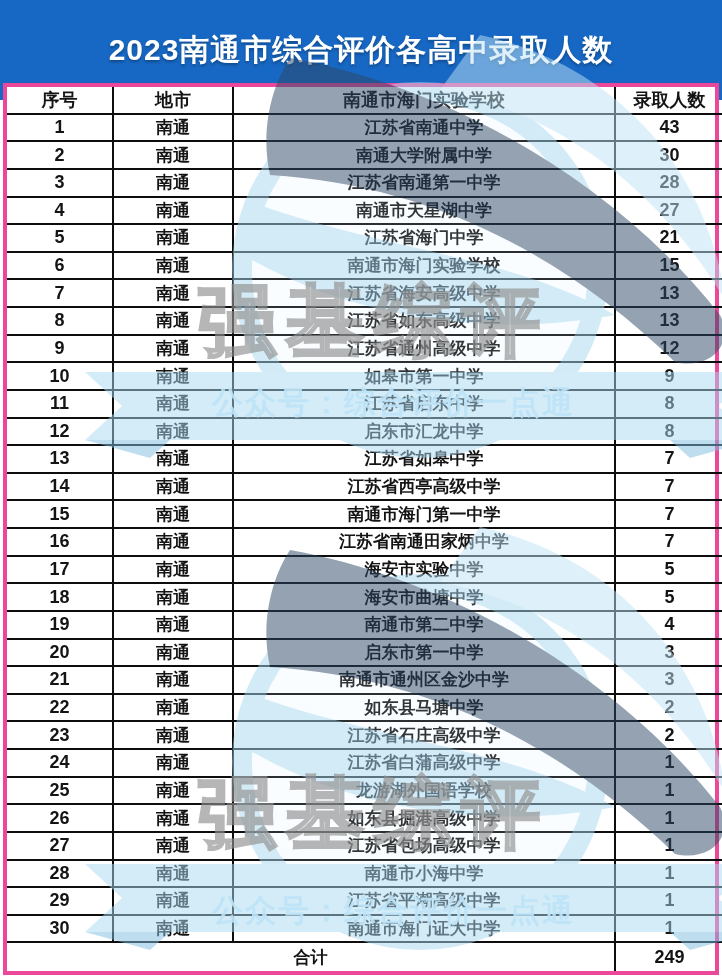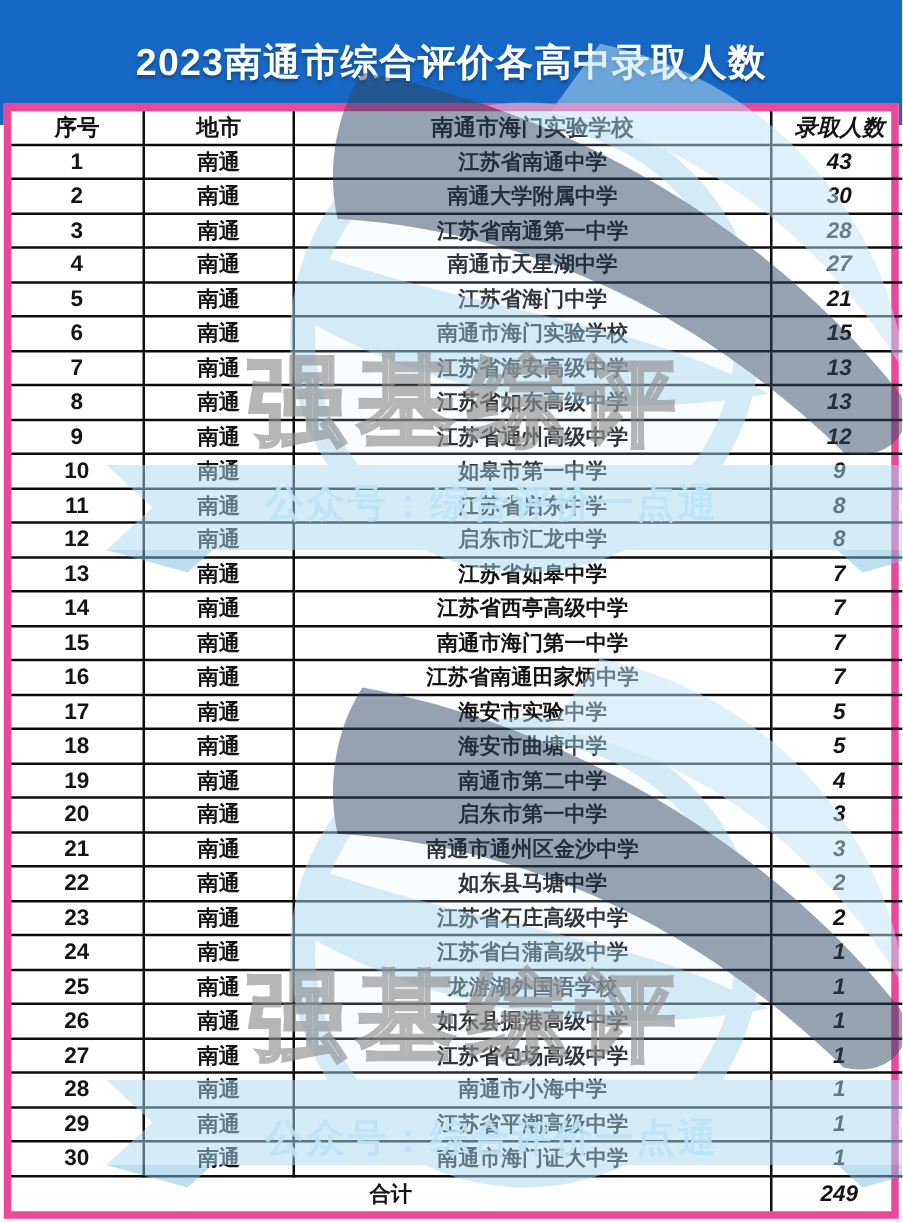--- a/index.html
+++ b/index.html
@@ -23,34 +23,34 @@
     letter-spacing:1px;
     text-shadow:0 2px 3px rgba(0,0,0,0.3);
   }
   
   .data-table{
     position:absolute;left:3px;top:83px;
     width:716px;height:892px;
     display:grid;
     grid-template-columns:107px 120px 382px 107px;
     grid-template-rows:repeat(32,1fr);
-    border:6px solid #ec4899;
+    border:4px solid #ec4899;
     box-sizing:border-box;
     background:#ffffff;
     z-index:1;
   }
   .cell{
     display:flex;align-items:center;justify-content:center;
     border-right:2px solid #0d0d0d;
     border-bottom:2px solid #0d0d0d;
     font-size:17px;font-weight:bold;color:#141414;
     overflow:hidden;white-space:nowrap;
     box-sizing:border-box;
   }
-  .cell.col3{border-right:none;font-style:italic;}
+  .cell.col3{border-right:none;}
   .cell.num{font-size:18px;}
   .header-row .cell{font-size:18px;}
   .footer-cell{border-bottom:none;}
   .total-label-cell{grid-column:1 / span 3;}
   .trow{display:contents;}
   
   .watermark{
     position:absolute;left:0;top:0;width:722px;height:978px;
     z-index:3;pointer-events:none;
   }

